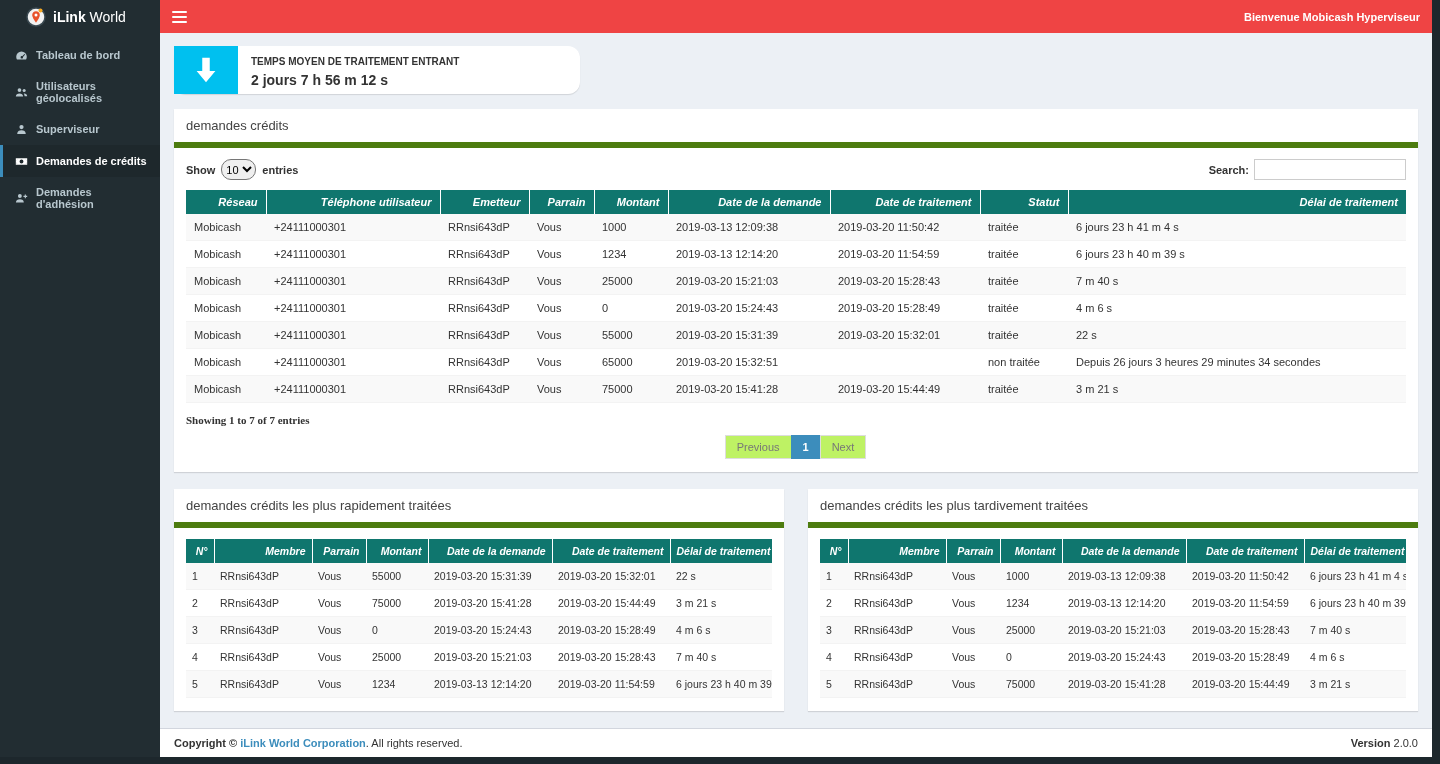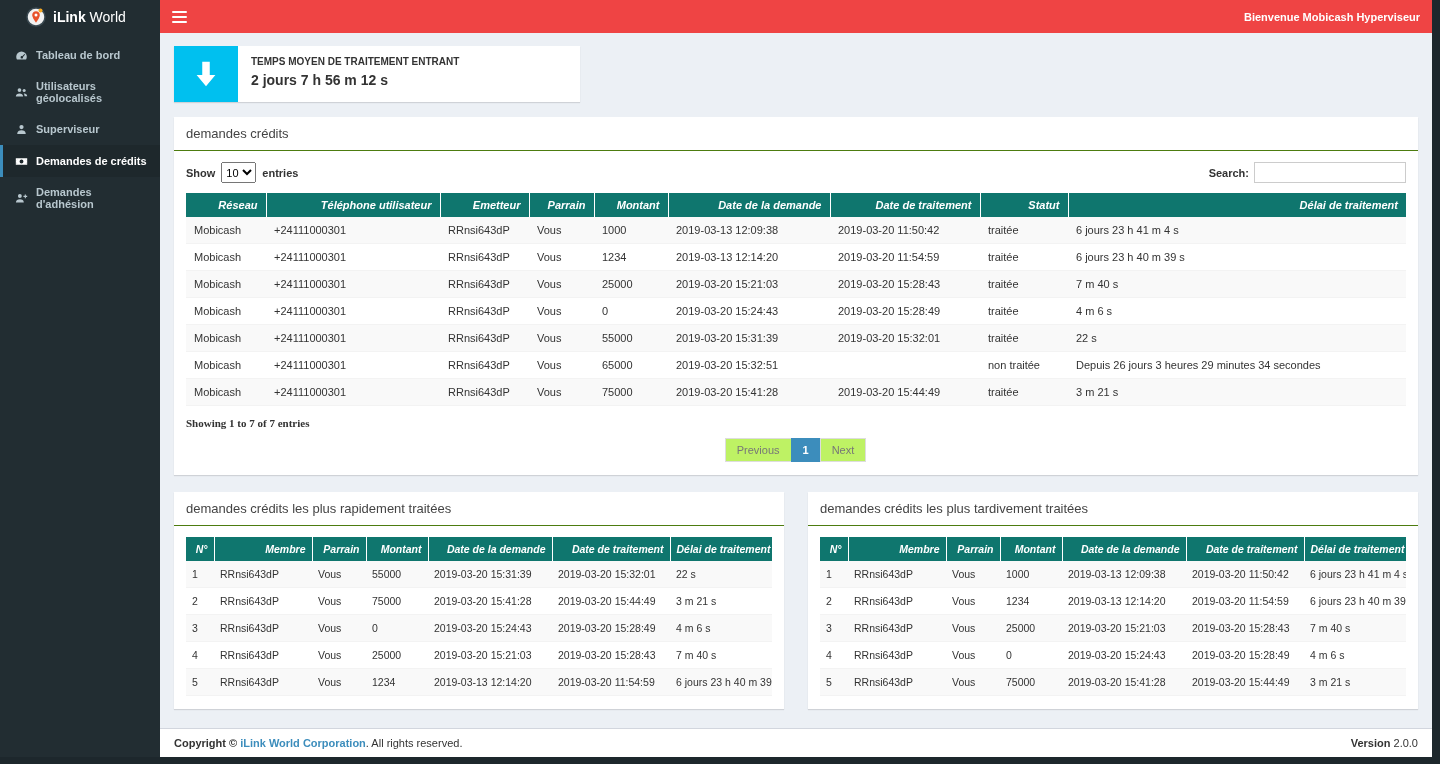--- a/index.html
+++ b/index.html
@@ -20,32 +20,32 @@
   
   .sidebar { position:absolute; top:33px; left:0; bottom:0; width:160px; background:#222d32; padding-top:6px; }
   .menu-item { display:flex; align-items:center; gap:8px; padding:9px 8px 9px 11px; font-size:11px; color:#b8c7ce; cursor:pointer; border-left:3px solid transparent;font-weight:bold; }
   .menu-item.active { background:#1e282c; border-left-color:#3c8dbc; color:#fff; }
   .menu-icon { width:14px; height:14px; flex:none; display:flex; align-items:center; justify-content:center; }
   .menu-icon svg { display:block; }
 
   
   .content { position:absolute; left:160px; top:33px; right:0; bottom:29px; padding:13px 14px; overflow:hidden; }
 
-  .info-box { width:406px; height:56px; background:#fff; box-shadow:0 1px 1px rgba(0,0,0,.12); display:flex; margin-bottom:15px; }
+  .info-box { width:406px; height:48px; background:#fff; box-shadow:0 1px 1px rgba(0,0,0,.12); display:flex; margin-bottom:15px;border-radius:12px; }
   .info-icon { width:64px; flex:none; background:#00c0ef; display:flex; align-items:center; justify-content:center; }
   .info-content { padding:10px 13px; }
   .info-label { font-size:10px; font-weight:bold; color:#333; }
   .info-value { font-size:14px; font-weight:bold; color:#333; margin-top:5px; }
 
   .panel { background:#fff; box-shadow:0 1px 1px rgba(0,0,0,.12); margin-bottom:17px; }
-  .panel-title { padding:9px 12px; font-size:13px; color:#444; border-bottom:1px solid #4d7c0f; }
+  .panel-title { padding:9px 12px; font-size:13px; color:#444; border-bottom:6px solid #4d7c0f; }
   .panel-body { padding:11px 12px 13px 12px; }
 
   .dt-toolbar { display:flex; justify-content:space-between; align-items:center; margin-bottom:10px; font-size:11px; font-weight:bold; color:#333; }
-  .dt-length select { margin:0 6px; height:21px; font-size:11px; font-family:"Liberation Sans",sans-serif; }
+  .dt-length select { margin:0 6px; height:21px; font-size:11px; font-family:"Liberation Sans",sans-serif;border-radius:10px; }
   .dt-search input { margin-left:5px; width:152px; height:21px; border:1px solid #ccc; font-size:11px; padding:0 5px; font-family:"Liberation Sans",sans-serif; }
 
   table.dt { width:100%; border-collapse:collapse; table-layout:fixed; font-size:11px; }
   table.dt th { background:#0f766e; color:#fff; font-weight:bold; text-align:right; padding:6px 8px; border-left:1px solid rgba(255,255,255,.28); overflow:hidden; white-space:nowrap;font-style:italic; }
   table.dt th:first-child { border-left:none; }
   table.dt td { padding:7px 8px; color:#333; border-bottom:1px solid #f3f3f3; overflow:hidden; white-space:nowrap; }
   table.dt tbody tr:nth-child(odd) { background:#f9f9f9; }
   table.small-dt { font-size:10.5px; }
   table.small-dt th { padding:6px 6px; }
   table.small-dt td { padding:7px 6px; }

